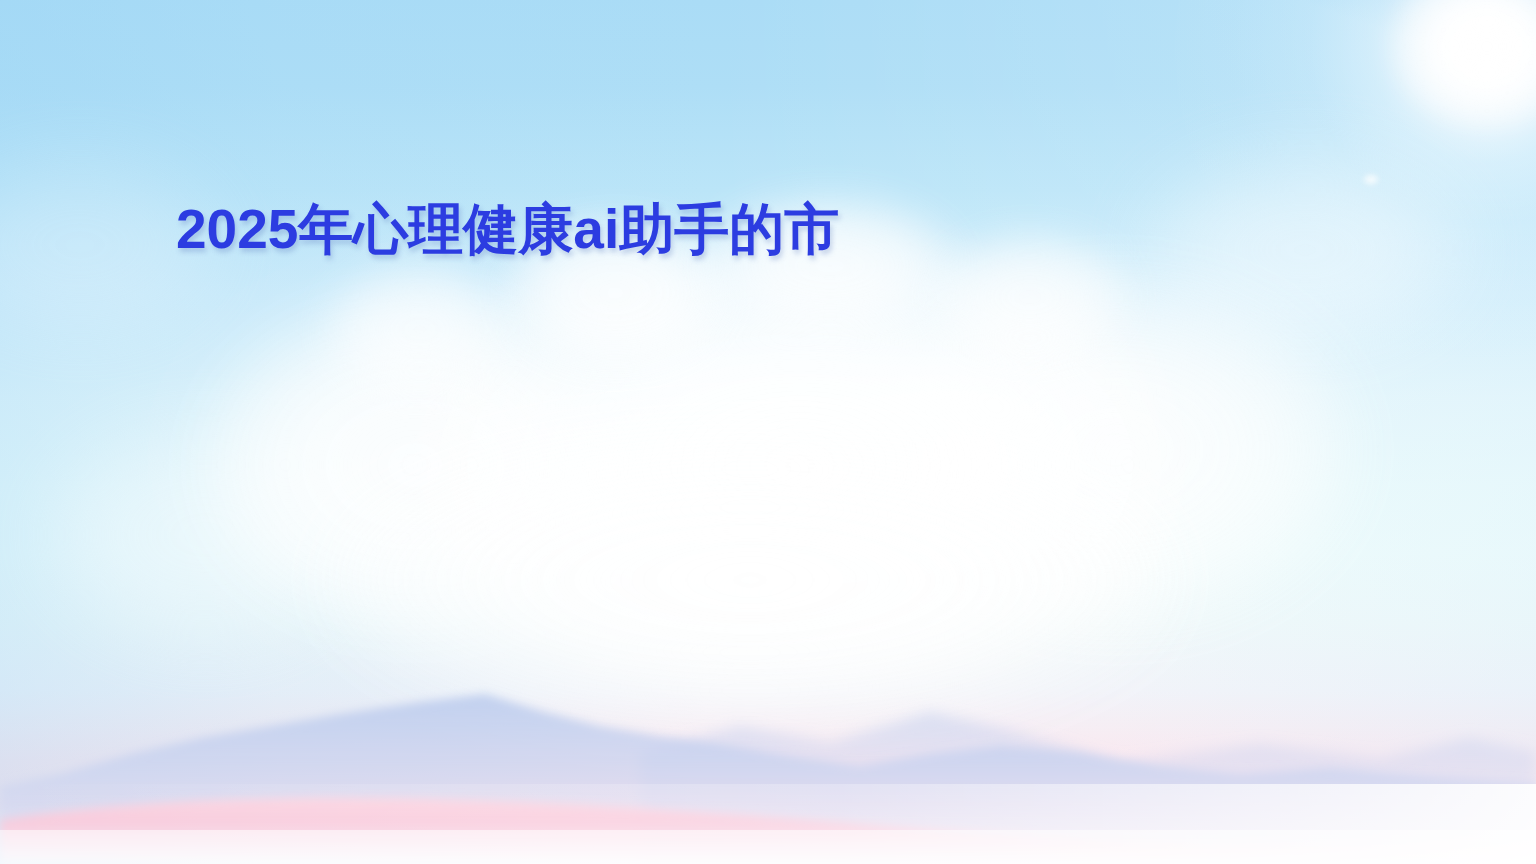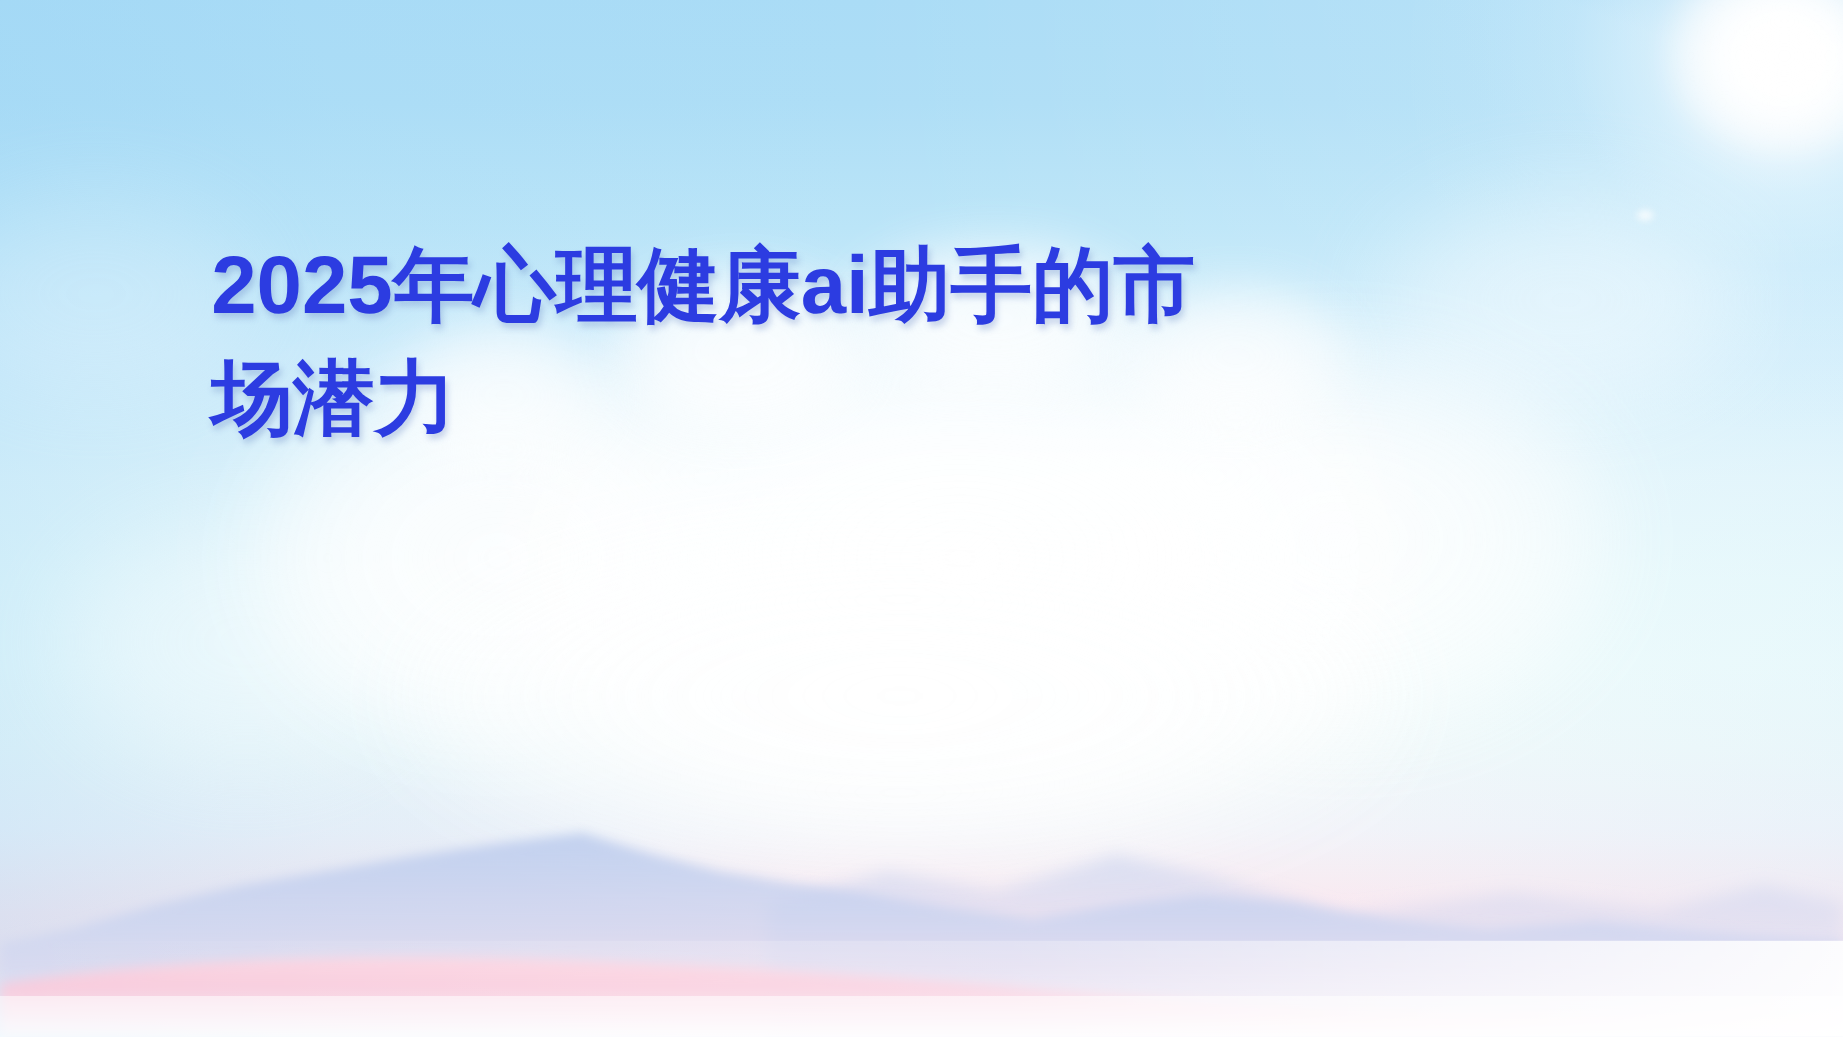--- a/index.html
+++ b/index.html
@@ -150,21 +150,21 @@
   .mountains svg { display: block; width: 100%; height: 100%; }
 
   
   .title-block {
     position: absolute;
     left: 176px;
     top: 192px;
     width: 1050px;
   }
   .title-line {
-    font-size: 68px;
+    font-size: 55px;
     line-height: 1.38;
     font-weight: 700;
     letter-spacing: 0px;
     color: #2c3ce1;
     text-shadow: 2px 4px 5px rgba(90,120,190,0.30);
     white-space: nowrap;
   }
 </style>
 </head>
 <body>
@@ -230,16 +230,15 @@
       <path filter="url(#softBlur)" fill="url(#pinkGrad)" d="M 0 186 C 120 166, 300 160, 470 166 C 640 172, 790 184, 940 196 C 1090 208, 1250 214, 1400 212 C 1470 211, 1510 209, 1536 207 L 1536 230 L 0 230 Z"></path>
 
       <rect x="0" y="150" width="1536" height="80" fill="url(#pinkGrad2)"></rect>
 
       <rect x="0" y="196" width="1536" height="34" fill="#ffffff" opacity="0.55"></rect>
     </svg>
   </div>
 
   <div class="title-block">
     <div class="title-line">2025年心理健康ai助手的市</div>
-    <div class="title-line">场潜力</div>
   </div>
 
 </div>
 
 </body></html>

